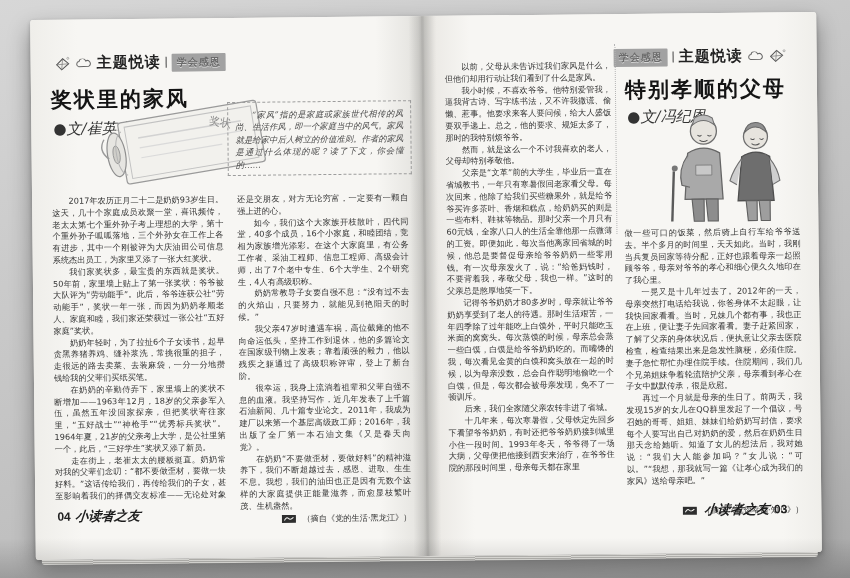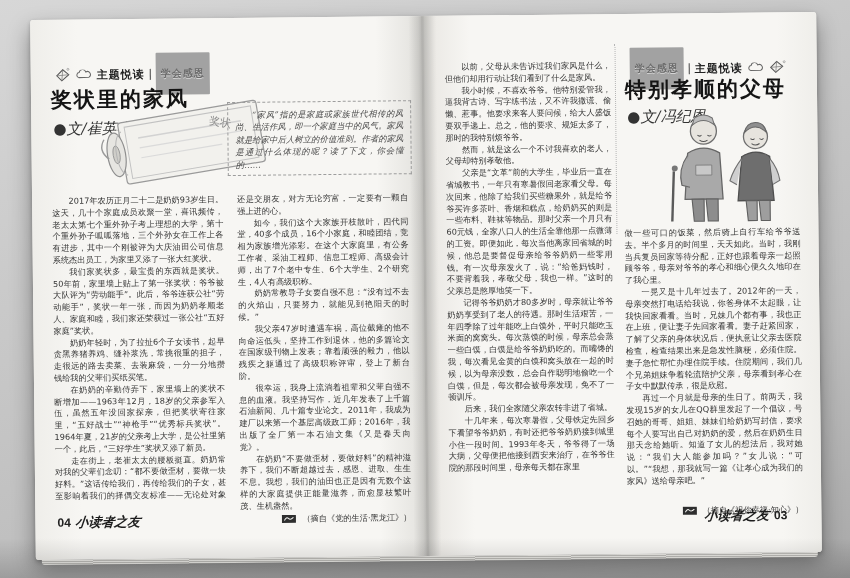--- a/index.html
+++ b/index.html
@@ -25,24 +25,24 @@
     background:linear-gradient(90deg,#efeeea 0%,#f7f6f3 12%,#f7f6f3 88%,#e3e2de 99%,#d5d4d0 100%);}
   .page.right{left:392px;width:394px;border-radius:0 3px 3px 0;
     background:linear-gradient(90deg,#d8d7d3 0%,#eceae6 3%,#f7f6f3 12%,#f7f6f3 90%,#efeeea 100%);}
   .gutter{position:absolute;left:378px;top:0;width:28px;height:540px;z-index:5;
     background:linear-gradient(90deg,rgba(0,0,0,0) 0%,rgba(0,0,0,.14) 45%,rgba(0,0,0,.20) 50%,rgba(0,0,0,.12) 58%,rgba(0,0,0,0) 100%);
     pointer-events:none;}
   
   .strip{position:absolute;top:34px;display:flex;align-items:center;gap:5px;font-size:11px;}
   .page.left .strip{left:22px;}
   .page.right .strip{right:30px;}
-  .brand{font-weight:bold;color:#222;letter-spacing:1px;font-size:11px;}
+  .brand{font-weight:bold;color:#222;letter-spacing:1px;font-size:15px;}
   .strip .vbar{width:1px;height:11px;background:#444;}
   .badge{background:#a2a2a2;color:#6b6b6b;text-shadow:0 1px 0 rgba(255,255,255,.55);
-    font-weight:bold;font-size:10px;padding:14px 5px;letter-spacing:1px;border-radius:1px;}
+    font-weight:bold;font-size:10px;padding:2px 5px;letter-spacing:1px;border-radius:1px;}
   .icon-cloud svg,.icon-plane svg{display:block;}
   
   .art-title{position:absolute;font-weight:bold;color:#141414;font-size:21px;letter-spacing:2px;
     font-family:"DejaVu Sans","Liberation Sans",sans-serif;}
   .byline{position:absolute;font-size:15px;color:#333;font-style:italic;
     font-family:"DejaVu Serif","Liberation Serif",serif;}
   
   .intro-box{position:absolute;left:196px;top:84px;width:184px;height:74px;
     border:1px dashed #9d9d9d;padding:6px 7px;box-sizing:border-box;
     font-family:"DejaVu Serif","Liberation Serif",serif;font-style:italic;
@@ -57,21 +57,21 @@
   .r-col1{position:absolute;left:22px;top:46px;width:166px;height:462px;overflow:hidden;}
   .r-col2{position:absolute;left:200px;top:214px;width:176px;height:290px;overflow:hidden;}
   .attr-line{margin-top:2px;text-align:right;font-size:8.2px;color:#343434;}
   .stamp{display:inline-block;vertical-align:-2px;margin-right:3px;}
   
   .illus{position:absolute;}
   .illus-scroll{left:62px;top:78px;}
   .illus-couple{left:228px;top:92px;}
   .dotted-rule{position:absolute;left:192px;top:30px;height:190px;border-left:1px dotted #b5b5b5;}
   
-  .footer{position:absolute;bottom:28px;display:flex;align-items:baseline;gap:5px;}
+  .footer{position:absolute;bottom:34px;display:flex;align-items:baseline;gap:5px;}
   .page.left .footer{left:22px;}
   .page.right .footer{right:34px;}
   .pageno{font-size:12px;color:#222;font-weight:bold;font-family:"Liberation Sans",sans-serif;}
   .mag-script{font-family:"DejaVu Serif","Liberation Serif",serif;font-style:italic;font-weight:bold;
     font-size:13px;color:#1d1d1d;transform:skewX(-6deg);}
 </style>
 </head>
 <body>
 
 <div class="book">

